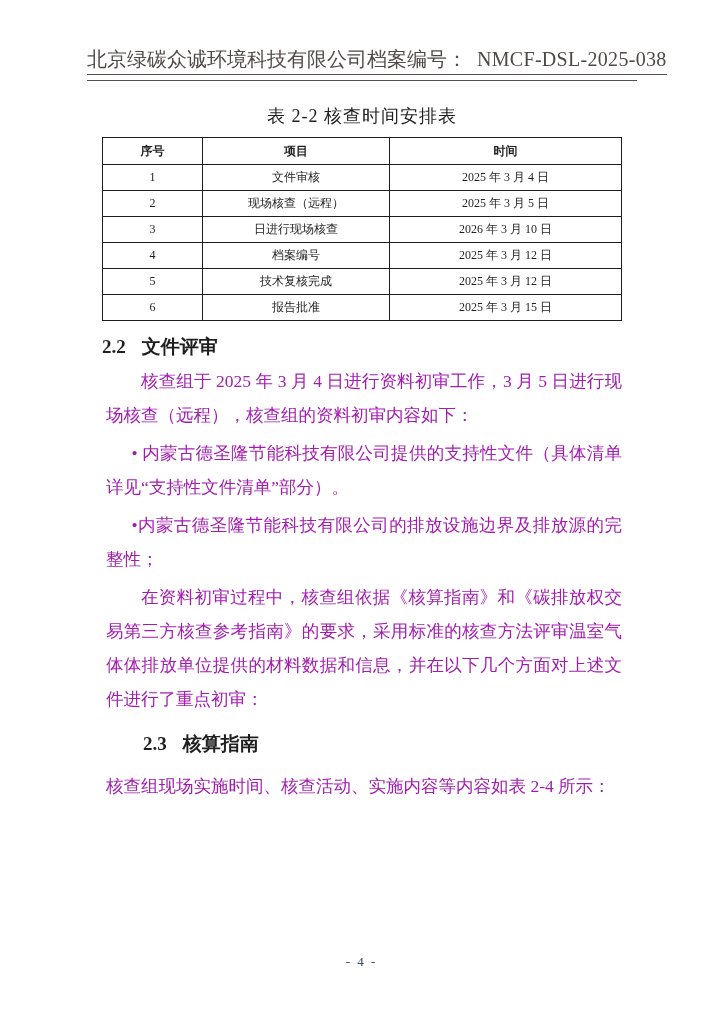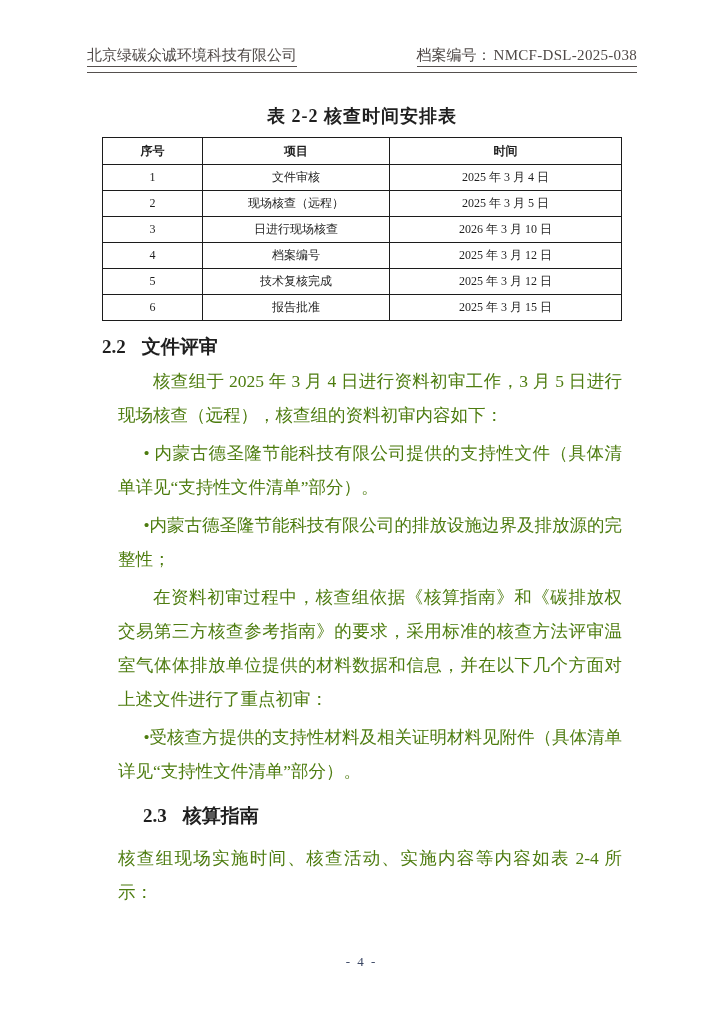--- a/index.html
+++ b/index.html
@@ -14,34 +14,34 @@
     background: #ffffff;
     overflow: hidden;
   }
   
   .hdr {
     position: absolute;
     top: 46px; left: 87px; right: 86px;
     display: flex; justify-content: space-between; align-items: flex-end;
     border-bottom: 1.5px solid #55504e;
     padding-bottom: 5px;
-    font-size: 15px;
+    font-size: 20px;
     color: #4f4947;
     white-space: nowrap;
   }
   .hdr .u { border-bottom: 1px solid #55504e; padding-bottom: 1px; }
-  .hdr .fileno .val { margin-left: 2px; letter-spacing: 0.3px; }
+  .hdr .fileno .val { margin-left: 10px; letter-spacing: 0.3px; }
   
   .content {
     position: absolute;
     left: 102px; right: 101px; top: 94px;
   }
   .tbl-title {
     text-align: center;
-    font-weight: bold;
+    font-weight: normal;
     font-size: 18px;
     margin: 10px 0 9px 0;
     letter-spacing: 1px;
   }
   table.sched {
     width: 100%;
     border-collapse: collapse;
     table-layout: fixed;
     font-size: 12px;
   }
@@ -59,23 +59,23 @@
   .h2 {
     font-size: 19px;
     font-weight: bold;
     margin-top: 13px;
   }
   .h2 .num { margin-right: 16px; margin-top: 32px; }
   .h2.indented { padding-left: 41px; margin-top: 15px; }
   p.body {
     font-size: 17.5px;
     line-height: 34px;
-    margin: 4px 0 0 16px;
+    margin: 4px 0 0 4px;
     text-align: justify;
-    color: #4d7c0f;
+    color: #a21caf;
   }
   p.ind2 { text-indent: 2em; }
   p.ind15 { text-indent: 1.45em; }
   p.flush { text-indent: 0; margin-top: 12px; }
   
   .footer {
     position: absolute;
     left: 0; right: 0; bottom: 54px;
     text-align: center;
     font-size: 13px;
@@ -145,21 +145,20 @@
       </table>
 
     <div class="h2">
       <span class="num">2.2</span><span>文件评审</span>
     </div>
 
     <p class="body ind2">核查组于 2025 年 3 月 4 日进行资料初审工作，3 月 5 日进行现场核查（远程），核查组的资料初审内容如下：</p>
     <p class="body ind15">• 内蒙古德圣隆节能科技有限公司提供的支持性文件（具体清单详见“支持性文件清单”部分）。</p>
     <p class="body ind15">•内蒙古德圣隆节能科技有限公司的排放设施边界及排放源的完整性；</p>
     <p class="body ind2">在资料初审过程中，核查组依据《核算指南》和《碳排放权交易第三方核查参考指南》的要求，采用标准的核查方法评审温室气体体排放单位提供的材料数据和信息，并在以下几个方面对上述文件进行了重点初审：</p>
-    <p class="body ind15">•受核查方提供的支持性材料及相关证明材料见附件（具体清单详见“支持性文件清单”部分）。</p>
 
     <div class="h2 indented">
       <span class="num">2.3</span><span>核算指南</span>
     </div>
 
     <p class="body flush">核查组现场实施时间、核查活动、实施内容等内容如表 2-4 所示：</p>
 
   </div>
 
   <div class="footer">- 4 -</div>

